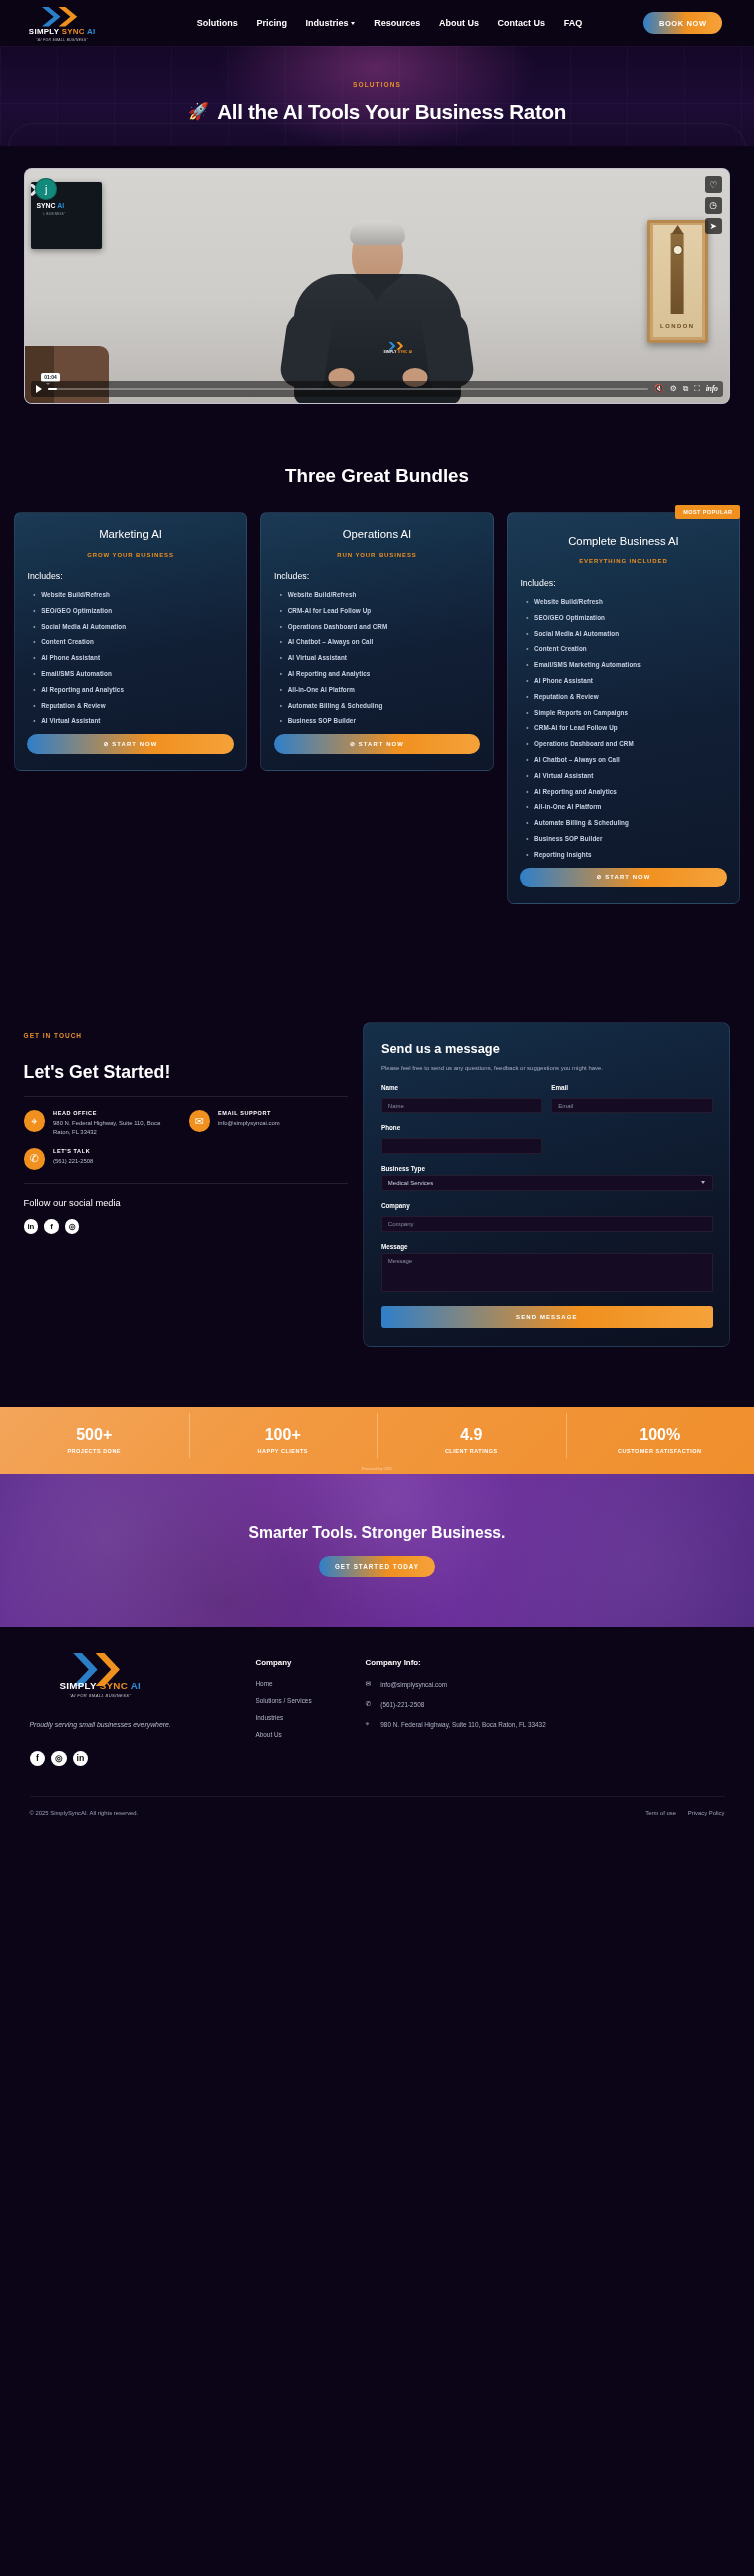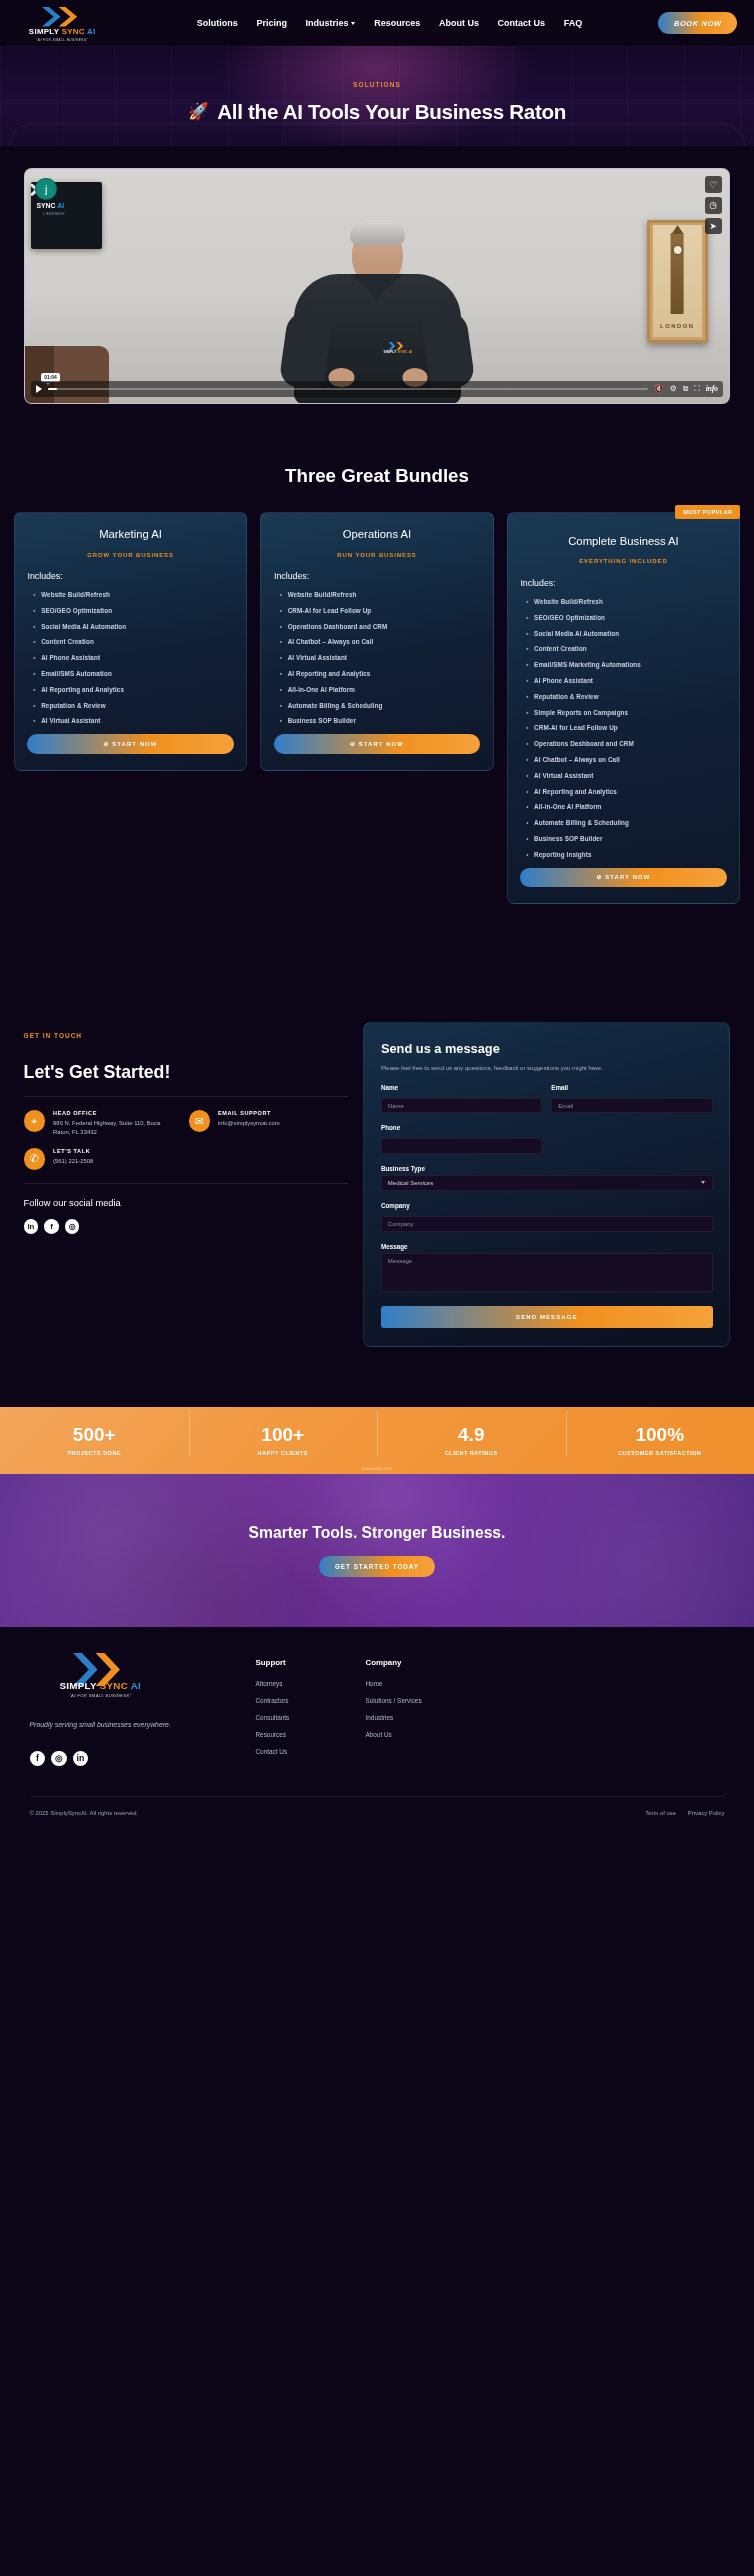--- a/index.html
+++ b/index.html
@@ -26,24 +26,24 @@
   .logo-text .s2 { color:#f0901f; }
   .logo-text .s3 { color:#2b8fd8; }
   .logo-tag { font-size:3.3px; color:#c9c9c9; letter-spacing:0.4px; margin-top:1.5px; font-style:italic;}
   .nav-links { display:flex; align-items:center; gap:18.7px; margin-left:88px; }
   .nav-links a {
     color:#fff; text-decoration:none; font-size:9px; font-weight:600;
     display:flex; align-items:center; gap:2.9px;
   }
   .caret { width:0;height:0;border-left:2.9px solid transparent;border-right:2.9px solid transparent;border-top:3.4px solid #fff; display:inline-block;}
   .book-btn {
-    margin-left:auto; margin-right:1px;
+    margin-left:auto; margin-right:16px;
     background:linear-gradient(90deg,#2f7fc9 0%, #f0901f 55%, #f5a23a 100%);
     color:#fff; font-size:7.5px; font-weight:700; letter-spacing:0.6px;
-    padding:6.9px 15.7px; border-radius:19.6px; border:none; cursor:pointer;font-style:italic;
+    padding:6.9px 15.7px; border-radius:19.6px; border:none; cursor:pointer;
   }
   
   .hero {
     position:relative; height:100px; width:100%;
     background:
       radial-gradient(ellipse 226px 118px at 50% 22%, rgba(150,60,140,.55), rgba(20,6,38,0) 70%),
       linear-gradient(180deg,#140727 0%, #1d0c36 60%, #170a2c 100%);
     display:flex; flex-direction:column; align-items:center; justify-content:center;
     overflow:hidden;
   }
@@ -247,21 +247,21 @@
   }
   
   .stats {
     margin-top:60px; height:67px;
     background:linear-gradient(135deg,#f3a55a 0%,#f2983f 40%,#f08f2c 100%);
     display:flex; align-items:center;
     position:relative;
   }
   .stat { flex:1; text-align:center; position:relative; }
   .stat + .stat::before{content:"";position:absolute;left:0;top:-13.7px;height:45px;width:1px;background:rgba(255,255,255,.3);}
-  .stat .n { font-size:19px; font-weight:700; }
+  .stat .n { font-size:16px; font-weight:700; }
   .stat .l { font-size:5.5px; font-weight:700; letter-spacing:0.5px; margin-top:3.9px; }
   .stats-credit{position:absolute;left:0;right:0;bottom:2.9px;text-align:center;font-size:3.9px;color:rgba(255,255,255,.55);}
   
   .cta {
     height:153px; position:relative; overflow:hidden;
     display:flex; flex-direction:column; align-items:center; justify-content:center;
     background:linear-gradient(110deg,#5b2a8c 0%, #7b35a8 35%, #6c2f9c 60%, #4d2380 100%);
   }
   .cta::before{
     content:""; position:absolute; inset:0;
@@ -619,41 +619,48 @@
       <div class="logo-tag">"AI FOR SMALL BUSINESS"</div>
     </div>
     <div class="f-tagline">Proudly serving small businesses everywhere.</div>
     <div class="f-socials">
       <div>f</div>
       <div>◎</div>
       <div>in</div>
     </div>
   </div>
 
-  <div class="f-col">
-    <h4>Support</h4>
-    <ul>
-      <li>Attorneys</li>
-      <li>Contractors</li>
-      <li>Consultants</li>
-      <li>Resources</li>
-      <li>Contact Us</li>
-    </ul>
-  </div>
 
   <div class="f-col">
     <h4>Company</h4>
     <ul>
       <li>Home</li>
       <li>Solutions / Services</li>
       <li>Industries</li>
       <li>About Us</li>
     </ul>
   </div>
 
+  <div class="f-col info">
+    <h4>Company Info:</h4>
+    <ul>
+      <li class="f-info-row">
+        <span class="ic">✉</span>
+        <span class="tx">info@simplysyncai.com</span>
+      </li>
+      <li class="f-info-row">
+        <span class="ic">✆</span>
+        <span class="tx">(561)-221-2508</span>
+      </li>
+      <li class="f-info-row">
+        <span class="ic">⌖</span>
+        <span class="tx">980 N. Federal Highway, Suite 110, Boca Raton, FL 33432</span>
+      </li>
+    </ul>
+  </div>
 </div>
 
 <div class="f-hr"></div>
 <div class="f-bottom">
   <div class="c">© 2025 SimplySyncAI. All rights reserved.</div>
   <div class="links">
     <span>Term of use</span>
     <span>Privacy Policy</span>
   </div>
 </div>

